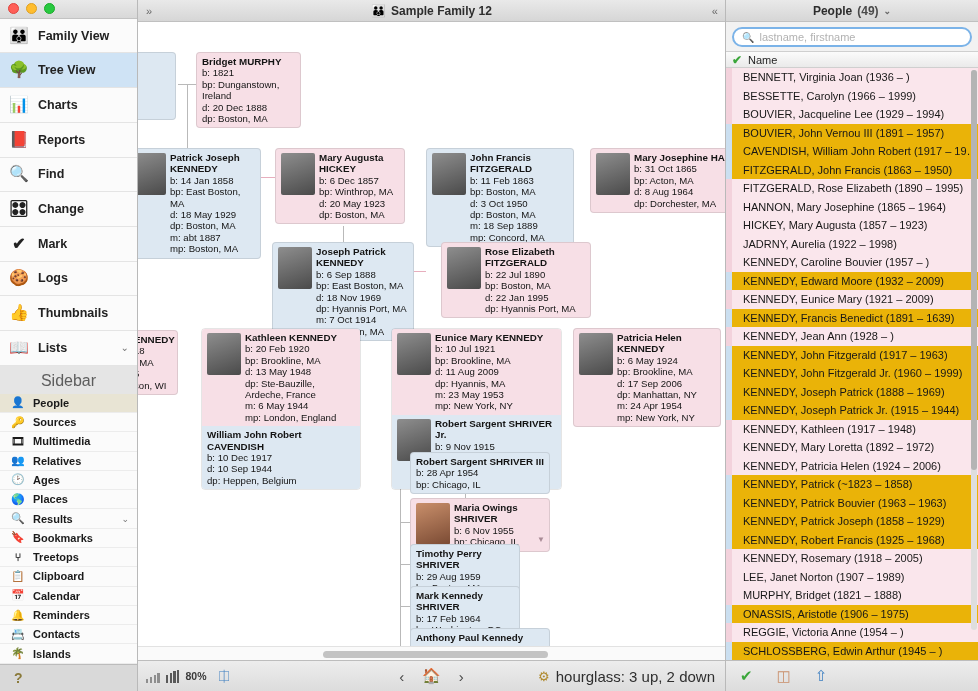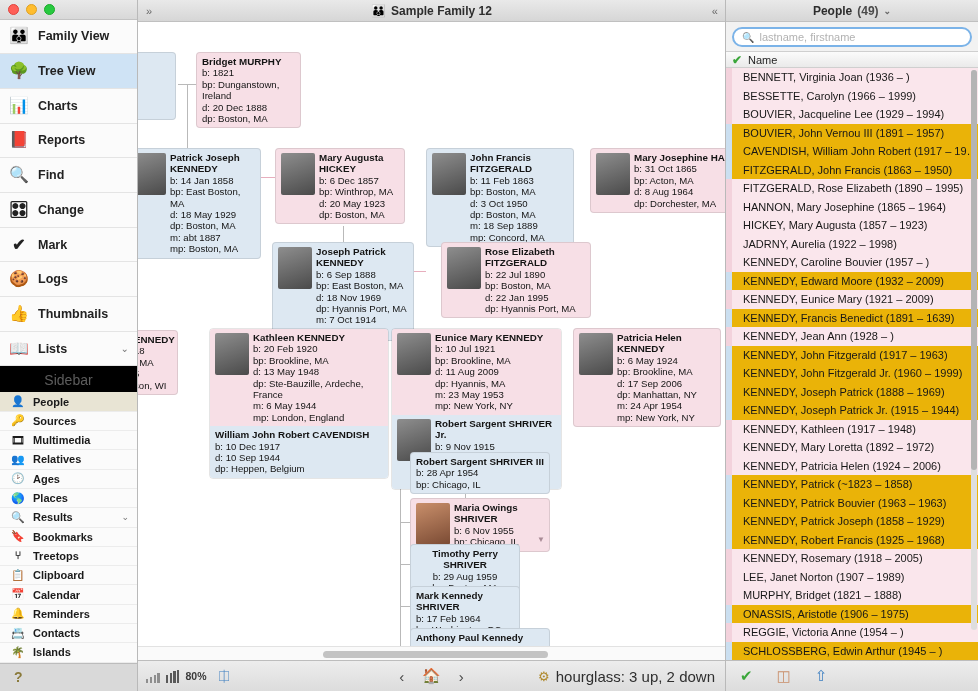--- a/index.html
+++ b/index.html
@@ -36,22 +36,22 @@
     height: 34.7px; padding-left: 8px;
     border-bottom: 1px solid #e4e4e4;
     font-weight: bold; font-size: 12.5px; color: #222;
     position: relative;
   }
   .nav-item.selected { background: #cfe3f5; }
   .nav-item .ico { width: 22px; height: 22px; flex: 0 0 22px; display: flex; align-items: center; justify-content: center; font-size: 16px; line-height: 1; }
   .nav-item .chev { position: absolute; right: 8px; font-size: 10px; color: #777; font-weight: normal; }
 
   .sb-header {
-    text-align: center; font-size: 14px; color: #5d5d5d;
-    padding: 6px 15px 4px; background: #000000;
+    text-align: center; font-size: 16px; color: #5d5d5d;
+    padding: 6px 15px 4px; background: #e5e5e5;
   }
   .sb-item {
     display: flex; align-items: center; gap: 7px;
     height: 19.3px; padding-left: 10px;
     border-bottom: 1px solid #ececec;
     font-weight: bold; font-size: 11px; color: #1a1a1a;
     position: relative;
   }
   .sb-item.selected { background: #e8e4d4; }
   .sb-item .ico { width: 16px; flex: 0 0 16px; text-align: center; font-size: 11px; line-height: 1; }
@@ -437,21 +437,21 @@
           <div class="row">
             <div class="info">
               <div class="nm">ENNEDY</div>
               <div>18</div>
               <div>, MA</div>
               <div>5</div>
               <div>son, WI</div>
             </div>
           </div>
         </div>
-        <div class="card combo" style="left: 63px; top: 306px; width: 180px; min-height: 112px; margin-left: 8px;">
+        <div class="card combo" style="left: 63px; top: 306px; width: 160px; min-height: 112px;">
           <div class="half female">
             <div class="row">
               <div class="ph"></div>
               <div class="info">
                 <div class="nm">Kathleen KENNEDY</div>
                 <div>b: 20 Feb 1920</div>
                 <div>bp: Brookline, MA</div>
                 <div>d: 13 May 1948</div>
                 <div>dp: Ste-Bauzille, Ardeche, France</div>
                 <div>m: 6 May 1944</div>
@@ -525,21 +525,21 @@
           <div class="row">
             <div class="ph color"></div>
             <div class="info">
               <div class="nm">Maria Owings SHRIVER</div>
               <div>b: 6 Nov 1955</div>
               <div>bp: Chicago, IL</div>
             </div>
           </div>
           <span class="dd">▼</span>
         </div>
-        <div class="card male" style="left: 272px; top: 522px; width: 110px; min-height: 40px; text-align: center;">
+        <div class="card male" style="left: 272px; top: 522px; width: 110px; min-height: 40px;">
           <div class="row">
             <div class="info">
               <div class="nm">Timothy Perry SHRIVER</div>
               <div>b: 29 Aug 1959</div>
               <div>bp: Boston, MA</div>
             </div>
           </div>
         </div>
         <div class="card male" style="left: 272px; top: 564px; width: 110px; min-height: 40px;">
           <div class="row">

